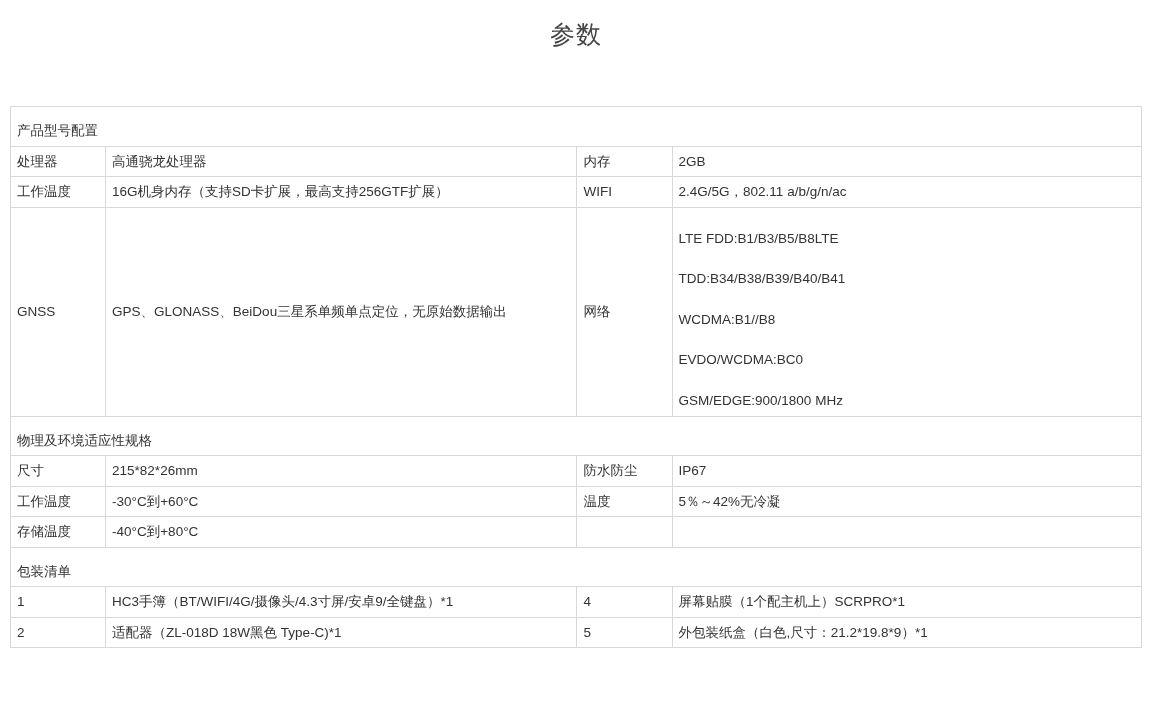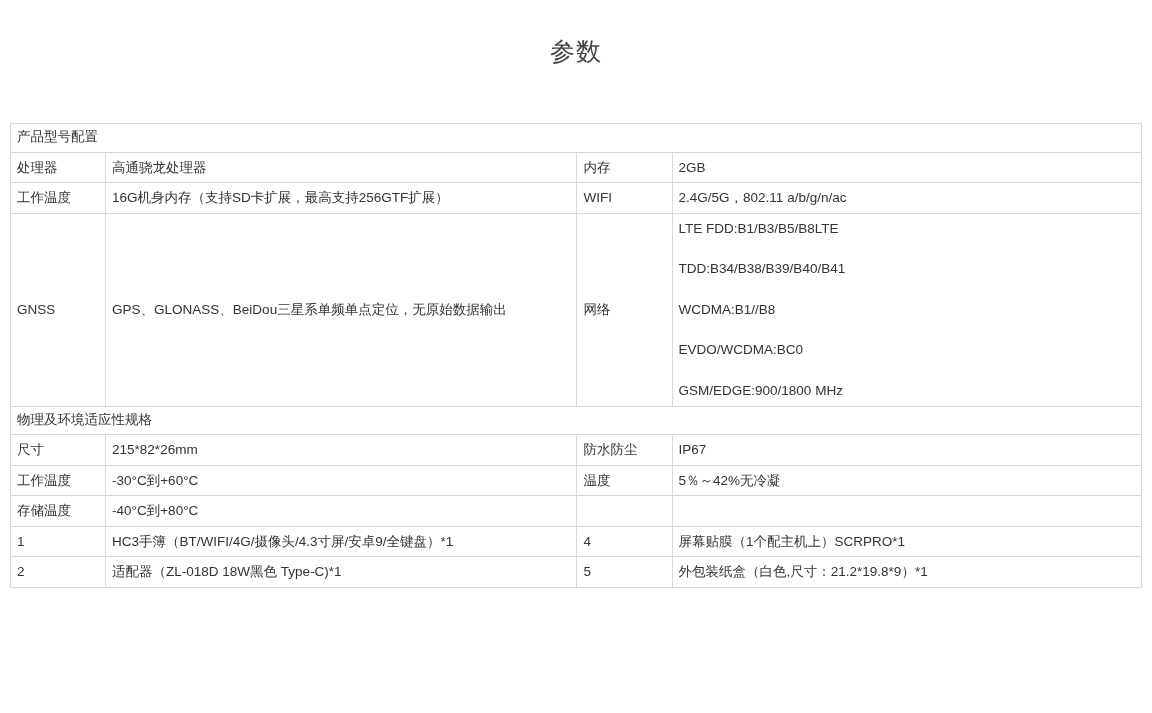--- a/index.html
+++ b/index.html
@@ -19,21 +19,21 @@
     width: 1152px;
     height: 713px;
   }
   .page-title {
     text-align: center;
     font-size: 25px;
     color: #444444;
     font-weight: normal;
     padding-top: 18px;
     padding-bottom: 0;
-    margin: 17px;
+    margin: 0;
     letter-spacing: 1px;
   }
   .spec-table {
     position: absolute;
     top: 106px;
     left: 10px;
     width: 1132px;
     border-collapse: collapse;
     table-layout: fixed;
     font-size: 13.5px;
@@ -44,30 +44,30 @@
     padding: 5px 6px 5px 6px;
     vertical-align: middle;
     line-height: 1.45;
     height: 16px;
   }
   .col-label { width: 95px; }
   .col-value { width: 471px; }
   .col-label2 { width: 95px; }
   .col-value2 { width: 469px; }
   .section-row td {
-    padding-top: 3px;
+    padding-top: 14px;
     padding-bottom: 5px;
     margin-top: 39px;
   }
   .net-cell {
     padding-top: 8px;
     padding-bottom: 8px;
   }
   .net-cell div {
-    margin: 0 0 21px 0;
+    margin: 16px 0 21px 0;
   }
   .net-cell div:last-child {
     margin-bottom: 0;
   }
   .tall-cell {
     height: 212px;
     vertical-align: middle;
   }
   .empty-cell { }
 </style>
@@ -127,20 +127,23 @@
         <td>-30°C到+60°C</td>
         <td>温度</td>
         <td>5％～42%无冷凝</td>
       </tr>
       <tr>
         <td>存储温度</td>
         <td>-40°C到+80°C</td>
         <td class="empty-cell"></td>
         <td class="empty-cell"></td>
       </tr>
+      <tr class="section-row">
+        <td colspan="4">包装清单</td>
+      </tr>
       <tr>
         <td>1</td>
         <td>HC3手簿（BT/WIFI/4G/摄像头/4.3寸屏/安卓9/全键盘）*1</td>
         <td>4</td>
         <td>屏幕贴膜（1个配主机上）SCRPRO*1</td>
       </tr>
       <tr>
         <td>2</td>
         <td>适配器（ZL-018D 18W黑色 Type-C)*1</td>
         <td>5</td>

